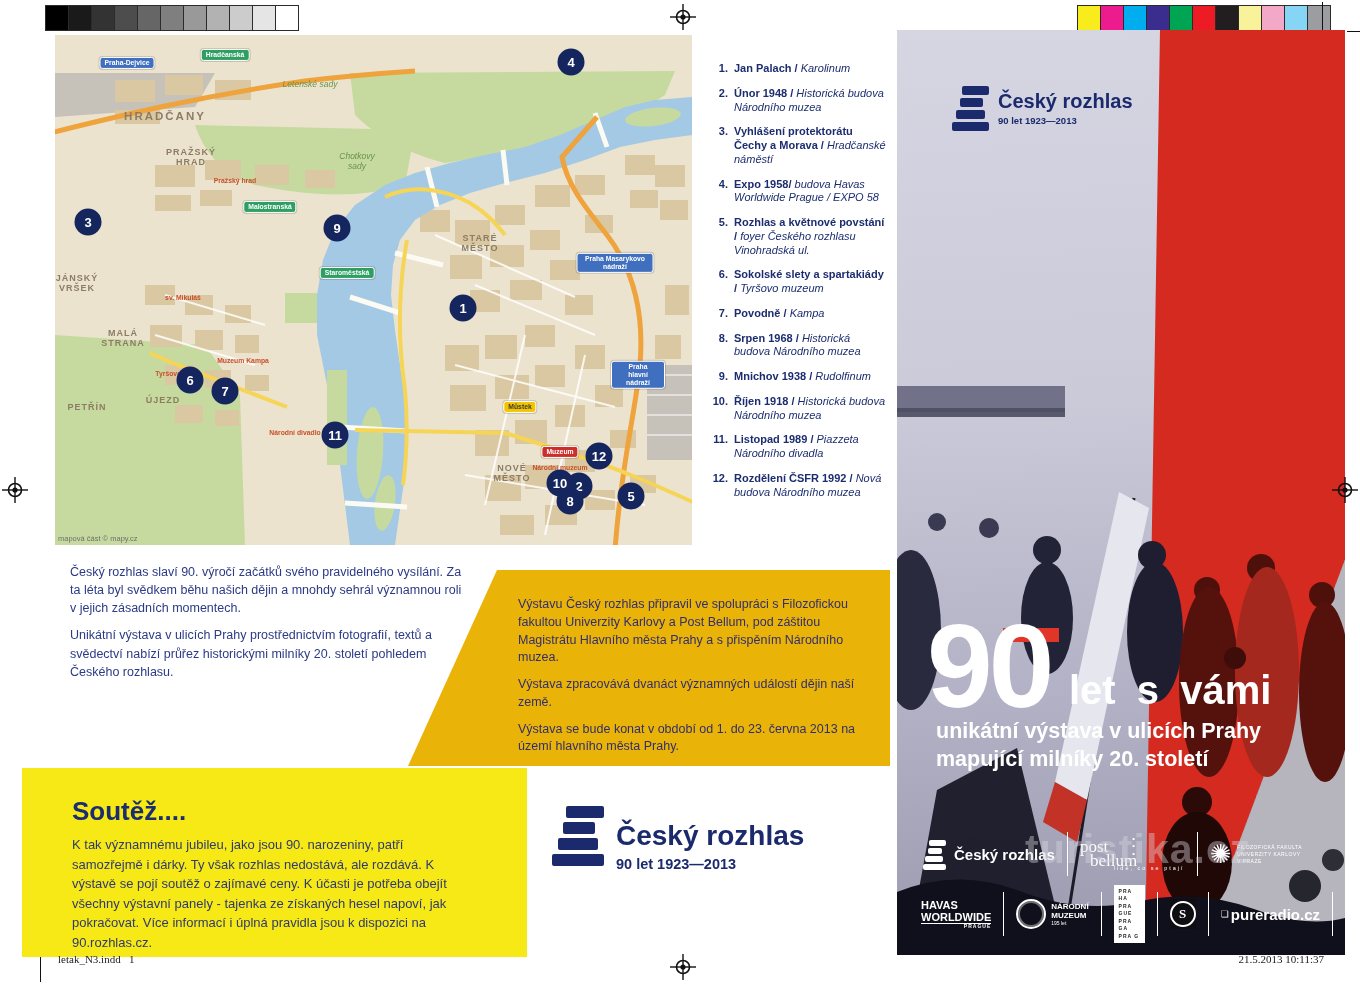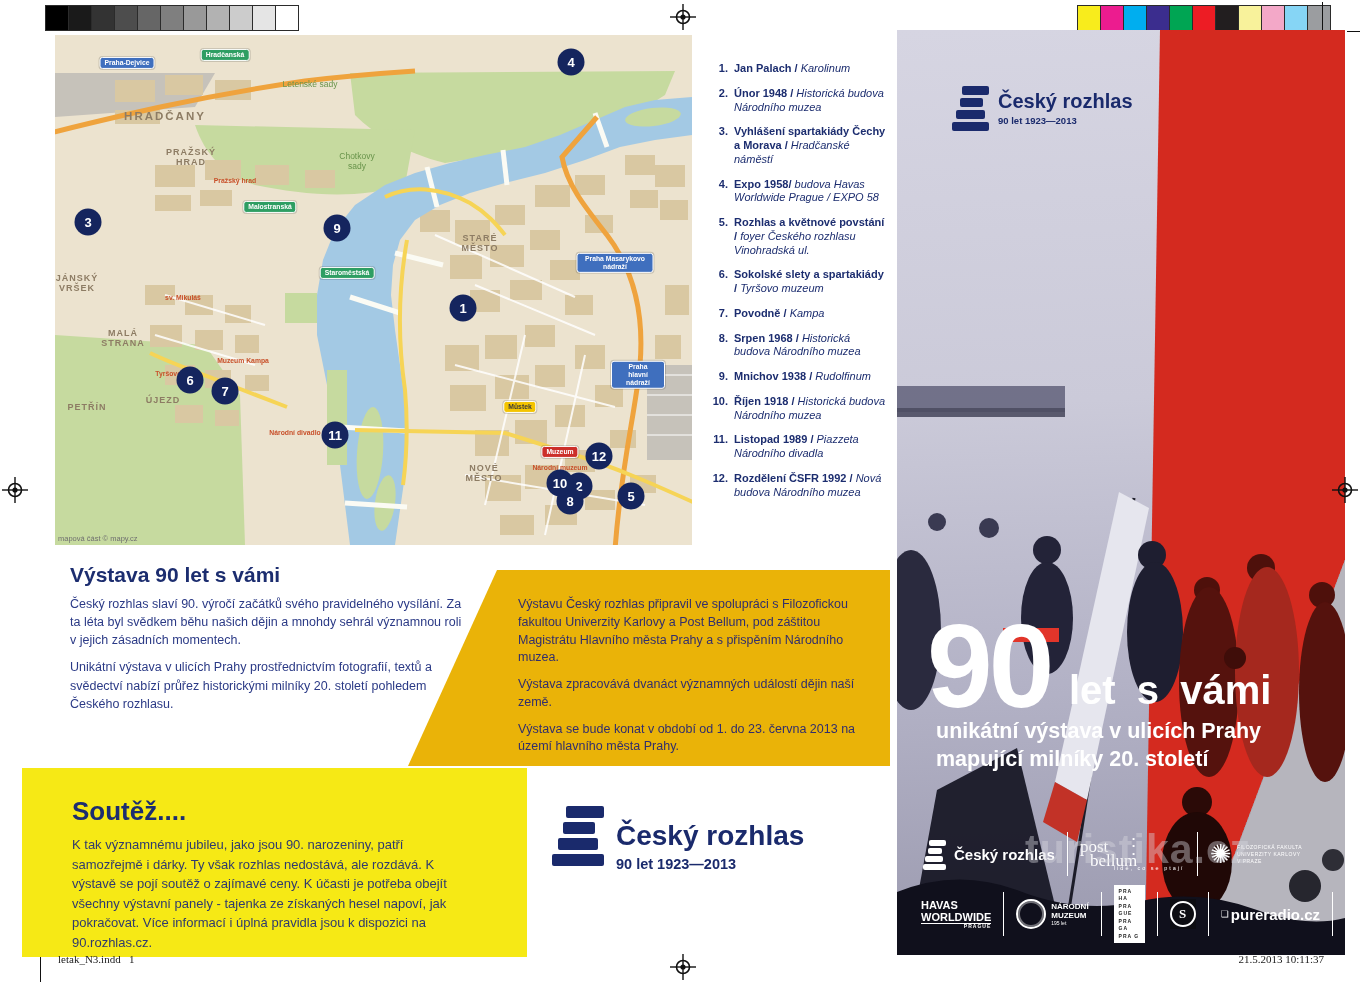--- a/index.html
+++ b/index.html
@@ -21,21 +21,21 @@
 
   
   #map{left:55px;top:35px;width:637px;height:510px;background:#ece3cf;overflow:hidden;}
   #map svg{position:absolute;left:0;top:0;}
   .mk{position:absolute;width:27px;height:27px;border-radius:50%;background:#15255e;color:#fff;
       font-weight:bold;font-size:13px;display:flex;align-items:center;justify-content:center;
       transform:translate(-50%,-50%);z-index:6;}
   .area{position:absolute;transform:translate(-50%,-50%);color:#8d7c64;font-weight:bold;
         font-size:9px;letter-spacing:1px;white-space:pre-line;text-align:center;z-index:3;line-height:1.15;}
   .area.big{font-size:11.5px;letter-spacing:2px;text-align:right;}
-  .area.park{color:#69944b;font-weight:normal;letter-spacing:0;font-size:8.5px;}
+  .area.park{color:#69944b;font-style:italic;font-weight:normal;letter-spacing:0;font-size:8.5px;}
   .st{position:absolute;transform:translate(-50%,-50%);font-size:6.8px;font-weight:bold;color:#fff;
       padding:1px 4px;border-radius:3px;border:1px solid #fff;white-space:pre-line;text-align:center;
       line-height:1.2;z-index:4;box-shadow:0 0 0 1px rgba(0,0,0,.15);}
   .st-green{background:#2e9e63;}
   .st-blue{background:#3f6fbe;}
   .st-red{background:#cc2f2a;}
   .st-yellow{background:#f4c400;color:#3a3a3a;border-color:#fff;}
   .poi{position:absolute;transform:translate(-50%,-50%);font-size:6.8px;font-weight:bold;
        color:#c8502a;z-index:3;white-space:nowrap;}
   #map-attrib{position:absolute;left:3px;bottom:2px;font-size:7.5px;color:#6f6f6f;z-index:5;}
@@ -321,21 +321,21 @@
       <div class="area " style="left: 136px; top: 122px;">PRAŽSKÝ
 HRAD</div>
       <div class="area " style="left: 68px; top: 303px;">MALÁ
 STRANA</div>
       <div class="area " style="left: 22px; top: 248px;">JÁNSKÝ
 VRŠEK</div>
       <div class="area " style="left: 32px; top: 372px;">PETŘÍN</div>
       <div class="area " style="left: 108px; top: 365px;">ÚJEZD</div>
       <div class="area " style="left: 425px; top: 208px;">STARÉ
 MĚSTO</div>
-      <div class="area " style="left: 429px; top: 438px;">NOVÉ
+      <div class="area " style="left: 457px; top: 438px;">NOVÉ
 MĚSTO</div>
       <div class="area park" style="left: 255px; top: 50px;">Letenské sady</div>
       <div class="area park" style="left: 302px; top: 105px; margin-top: 22px;">Chotkovy
 sady</div>
       <div class="st st-blue" style="left: 72px; top: 28px;">Praha-Dejvice</div>
       <div class="st st-green" style="left: 170px; top: 20px;">Hradčanská</div>
       <div class="st st-green" style="left: 215px; top: 172px;">Malostranská</div>
       <div class="st st-green" style="left: 292px; top: 238px;">Staroměstská</div>
       <div class="st st-blue" style="left: 560px; top: 228px;">Praha Masarykovo nádraží</div>
       <div class="st st-blue" style="left: 583px; top: 340px;">Praha
@@ -356,21 +356,21 @@
     <div class="legend-item">
       <div class="legend-num">1.</div>
       <div><span class="lg-bold">Jan Palach / </span><span class="lg-italic">Karolinum</span></div>
     </div>
     <div class="legend-item">
       <div class="legend-num">2.</div>
       <div><span class="lg-bold">Únor 1948 / </span><span class="lg-italic">Historická budova Národního muzea</span></div>
     </div>
     <div class="legend-item">
       <div class="legend-num">3.</div>
-      <div><span class="lg-bold">Vyhlášení spartakiády Čechy a Morava / </span><span class="lg-italic">Hradčanské náměstí</span></div>
+      <div><span class="lg-bold">Vyhlášení protektorátu Čechy a Morava / </span><span class="lg-italic">Hradčanské náměstí</span></div>
     </div>
     <div class="legend-item">
       <div class="legend-num">4.</div>
       <div><span class="lg-bold">Expo 1958/ </span><span class="lg-italic">budova Havas Worldwide Prague / EXPO 58</span></div>
     </div>
     <div class="legend-item">
       <div class="legend-num">5.</div>
       <div><span class="lg-bold">Rozhlas a květnové povstání / </span><span class="lg-italic">foyer Českého rozhlasu Vinohradská ul.</span></div>
     </div>
     <div class="legend-item">
@@ -397,21 +397,20 @@
       <div class="legend-num">11.</div>
       <div><span class="lg-bold">Listopad 1989 / </span><span class="lg-italic">Piazzeta Národního divadla</span></div>
     </div>
     <div class="legend-item">
       <div class="legend-num">12.</div>
       <div><span class="lg-bold">Rozdělení ČSFR 1992 / </span><span class="lg-italic">Nová budova Národního muzea</span></div>
     </div>
   </div>
 
 <div id="intro" class="abs">
-  <h1>Výstava 90 let s vámi</h1>
   <p>Český rozhlas slaví 90. výročí začátků svého pravidelného vysílání. Za ta léta byl svědkem běhu našich dějin a mnohdy sehrál významnou roli v jejich zásadních momentech.</p>
   <p>Unikátní výstava v ulicích Prahy prostřednictvím fotografií, textů a svědectví nabízí průřez historickými milníky 20. století pohledem Českého rozhlasu.</p>
 </div>
 
 <div id="redbox" class="abs">
   <div class="inner">
     <p>Výstavu Český rozhlas připravil ve spolupráci s Filozofickou fakultou Univerzity Karlovy a Post Bellum, pod záštitou Magistrátu Hlavního města Prahy a s přispěním Národního muzea.</p>
     <p>Výstava zpracovává dvanáct významných událostí dějin naší země.</p>
     <p>Výstava se bude konat v období od 1. do 23. června 2013 na území hlavního města Prahy.</p>
   </div>

